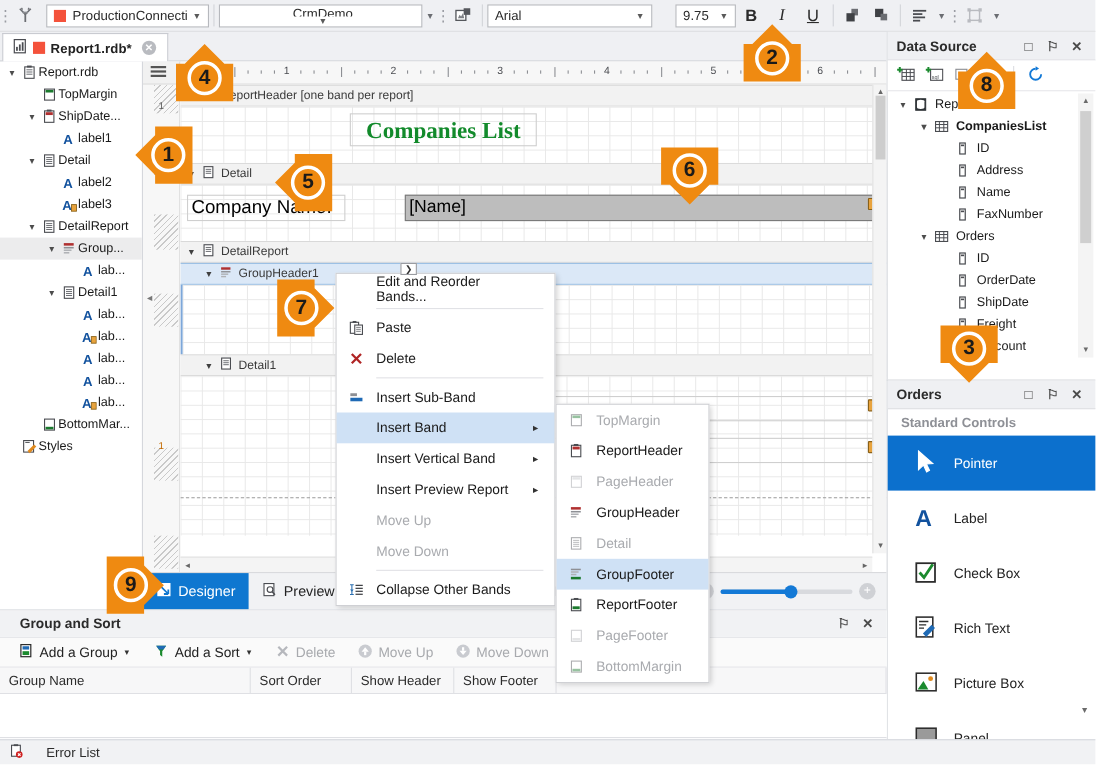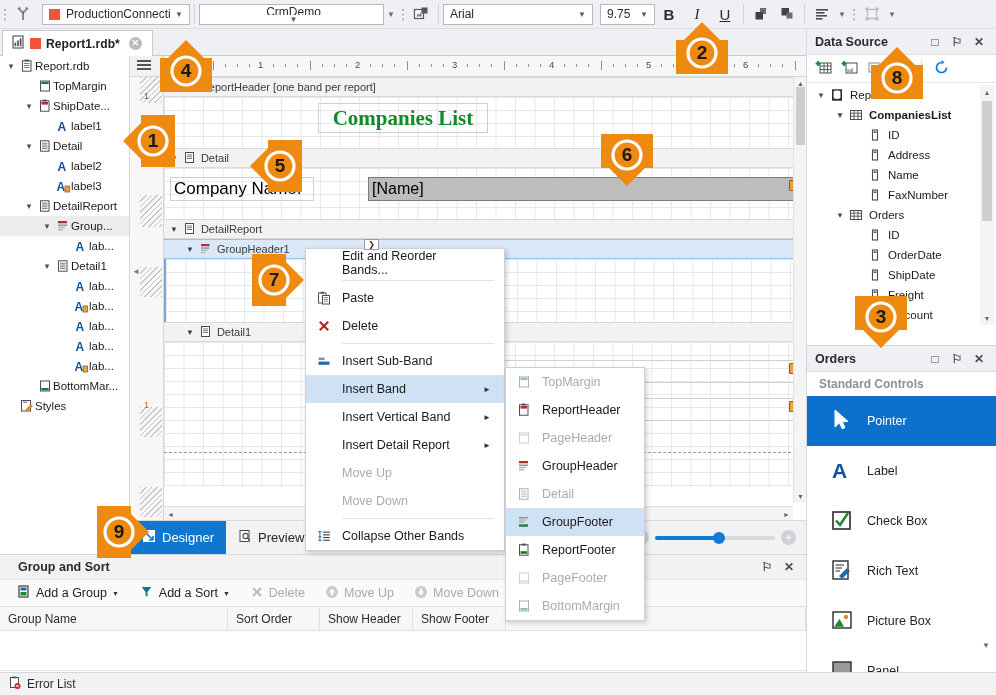--- a/index.html
+++ b/index.html
@@ -133,21 +133,21 @@
   .gs { position:absolute; left:0; top:554px; width:806px; height:118px; background:#ffffff; border-top:1px solid #d5d7dc; }
   .gs-head { height:24px; background:#f1f2f4; display:flex; align-items:center; padding:0 6px 0 18px; font-size:12.5px; font-weight:bold; color:#2b2b2b;}
   .gs-toolbar { height:28px; background:#fafafa; border-top:1px solid #e6e7ea; border-bottom:1px solid #e0e1e5; display:flex; align-items:center; gap:4px; padding-left:8px;}
   .gs-btn { display:flex; align-items:center; gap:5px; padding:0 8px; height:22px; font-size:12.5px; color:#232323;}
   .gs-btn.dis { color:#a8aaae; }
   .gs-cols { height:24px; background:#f7f7f8; border-bottom:1px solid #dfe0e4; display:flex; font-size:12px; color:#2b2b2b;}
   .gs-col { display:flex; align-items:center; padding-left:8px; border-right:1px solid #dfe0e4;}
   .gs-body { height:40px; background:#ffffff; border-bottom:1px solid #dfe0e4;}
 
   .errbar { position:absolute; left:0; top:672px; width:996px; height:23px; background:#f1f2f4; border-top:1px solid #d5d7dc;
-    display:flex; align-items:center; gap:5px; padding-left:8px; font-size:12px; color:#2b2b2b;}
+    display:flex; align-items:center; gap:20px; padding-left:8px; font-size:12px; color:#2b2b2b;}
 
   
   .ctxmenu { position:absolute; background:#ffffff; border:1px solid #cfd0d4; box-shadow:2px 2px 5px rgba(0,0,0,0.18); }
   .ctx-item { height:28px; display:flex; align-items:center; font-size:12.5px; color:#1a1a1a; padding-right:8px;}
   .ctx-item .ci { width:36px; display:flex; align-items:center; justify-content:center; flex:none;}
   .ctx-item .ctext { flex:1; }
   .ctx-item .carrow { width:18px; text-align:center; font-size:8px; color:#333;}
   .ctx-item.dis { color:#a9abaf; }
   .ctx-item.hl { background:#cfe1f5; }
   .ctx-sep { height:1px; background:#e1e2e6; margin:3px 10px 3px 36px; }
@@ -204,21 +204,21 @@
         <rect x="9.5" y="2.5" width="6" height="6" fill="#55575c"></rect>
       </svg>
     </div>
 
     <div class="tb-sep"></div>
 
     <div class="combo" style="width:150px;">
       <span class="cv">Arial</span>
       <span class="arrow">▼</span>
     </div>
-    <div class="combo" style="width:55px; margin-left:7px;">
+    <div class="combo" style="width:55px; margin-left:21px;">
       <span class="cv">9.75</span>
       <span class="arrow">▼</span>
     </div>
 
     <div class="tb-txt-btn" style="font-weight:bold;">B</div>
     <div class="tb-txt-btn" style="font-style:italic; font-family:'Liberation Serif',serif;">I</div>
     <div class="tb-txt-btn" style="text-decoration:underline;">U</div>
 
     <div class="tb-sep"></div>
 
@@ -1133,21 +1133,21 @@
           <span class="ctext">Insert Band</span>
           <span class="carrow">►</span>
         </div>
         <div class="ctx-item">
           <span class="ci"></span>
           <span class="ctext">Insert Vertical Band</span>
           <span class="carrow">►</span>
         </div>
         <div class="ctx-item">
           <span class="ci"></span>
-          <span class="ctext">Insert Detail Report</span>
+          <span class="ctext">Insert Preview Report</span>
           <span class="carrow">►</span>
         </div>
         <div class="ctx-item dis">
           <span class="ci"></span>
           <span class="ctext">Move Up</span>
           <span class="carrow"></span>
         </div>
         <div class="ctx-item dis">
           <span class="ci"></span>
           <span class="ctext">Move Down</span>

